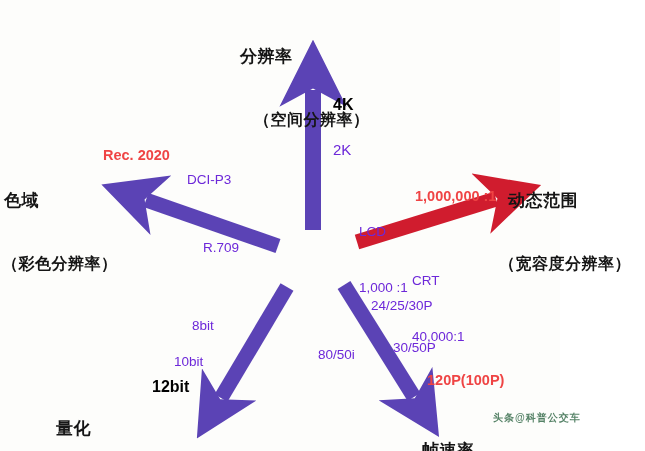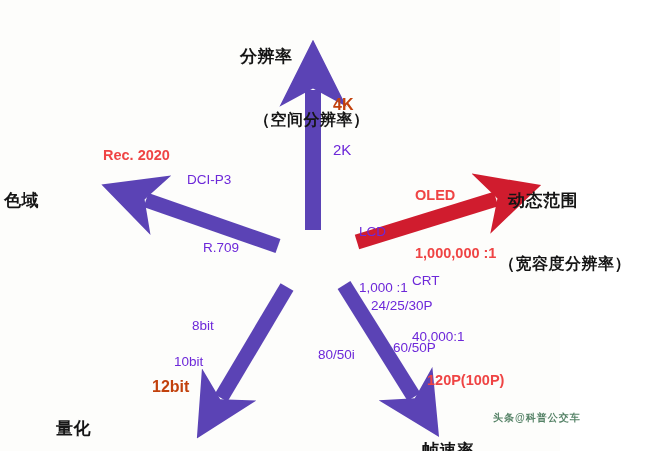--- a/index.html
+++ b/index.html
@@ -37,21 +37,21 @@
     font-weight:700;
   }
   
   .tick{
     font-size:13.5px;
     color:#6d28d9;
     font-weight:400;
   }
   
   .tick.hi{
-    color:#c2410c;
+    color:#000000;
     font-weight:700;
     font-size:16px;
   }
   .tick.hi2{
     color:#ef4444;
     font-weight:700;
     font-size:14.5px;
   }
   .two-line span{display:block;}
   .watermark{
@@ -97,36 +97,36 @@
 
   <div class="lbl tick hi" style="left:333px; top:95px;">4K</div>
   <div class="lbl tick" style="left:333px; top:141px; font-size:15px;">2K</div>
 
   <div class="lbl axis-title two-line" style="left:508px; top:150px;">
     <span>动态范围</span>
     <span class="sub" style="margin-left:-9px;">（宽容度分辨率）</span>
   </div>
 
   <div class="lbl two-line" style="left:415px; top:148px;">
-    <span class="tick hi2">OLED</span>
     <span class="tick hi2" style="margin-top:1px;">1,000,000 :1</span>
   </div>
 
   <div class="lbl two-line" style="left:359px; top:185px;">
     <span class="tick">LCD</span>
     <span class="tick">1,000 :1</span>
   </div>
 
   <div class="lbl two-line" style="left:412px; top:234px;">
     <span class="tick">CRT</span>
     <span class="tick">40,000:1</span>
   </div>
 
   <div class="lbl axis-title two-line" style="left:4px; top:150px;">
     <span>色域</span>
+    <span class="sub" style="margin-left:-2px;">（彩色分辨率）</span>
   </div>
 
   <div class="lbl tick hi2" style="left:103px; top:147px;">Rec. 2020</div>
   <div class="lbl tick" style="left:187px; top:172px;">DCI-P3</div>
   <div class="lbl tick" style="left:203px; top:240px;">R.709</div>
 
   <div class="lbl axis-title two-line" style="left:56px; top:378px;">
     <span>量化</span>
     
   </div>
@@ -135,18 +135,18 @@
   <div class="lbl tick" style="left:174px; top:354px;">10bit</div>
   <div class="lbl tick hi" style="left:152px; top:377px;">12bit</div>
 
   <div class="lbl axis-title two-line" style="left:422px; top:400px;">
     <span>帧速率</span>
     
   </div>
 
   <div class="lbl tick" style="left:318px; top:347px;">80/50i</div>
   <div class="lbl tick" style="left:371px; top:298px;">24/25/30P</div>
-  <div class="lbl tick" style="left:393px; top:340px;">60/50P</div>
+  <div class="lbl tick" style="left:393px; top:340px;">30/50P</div>
   <div class="lbl tick hi2" style="left:427px; top:372px;">120P(100P)</div>
 
   <div class="watermark" style="left:493px; top:411px;">头条@科普公交车</div>
 
 </div>
 
 </body></html>

